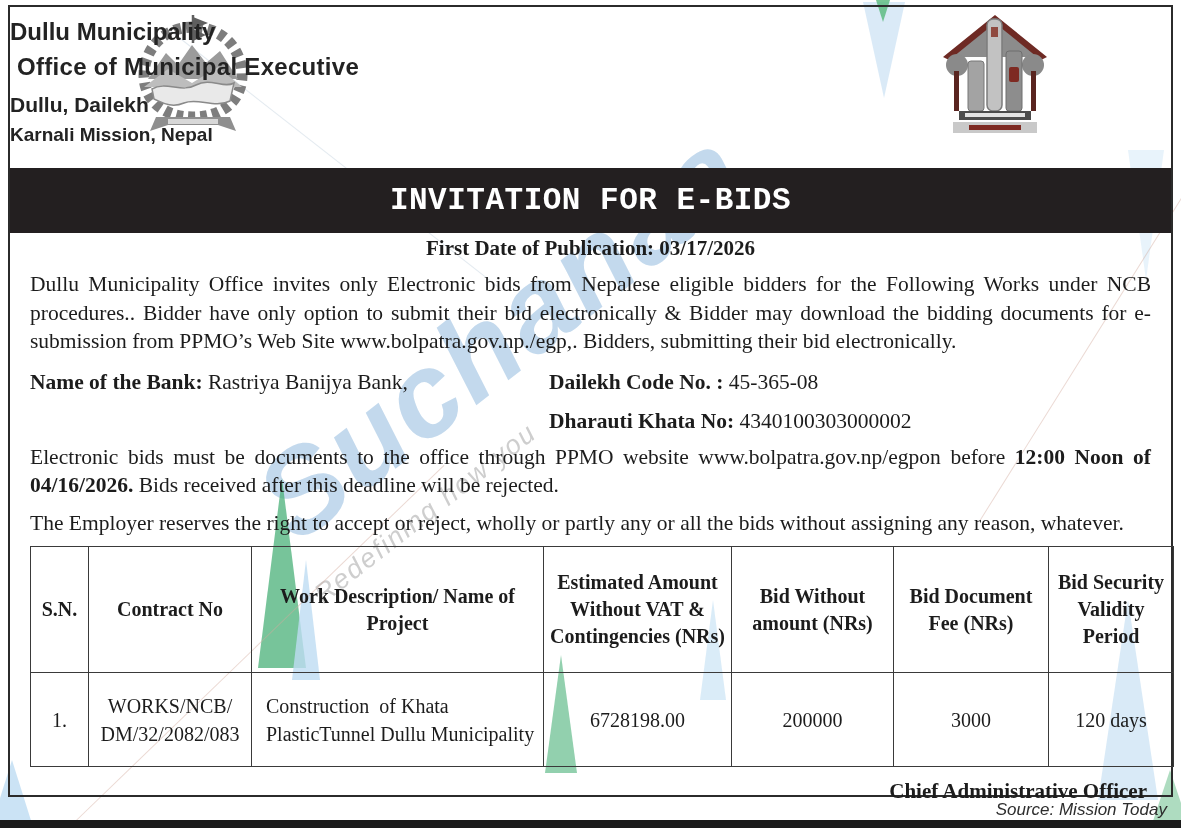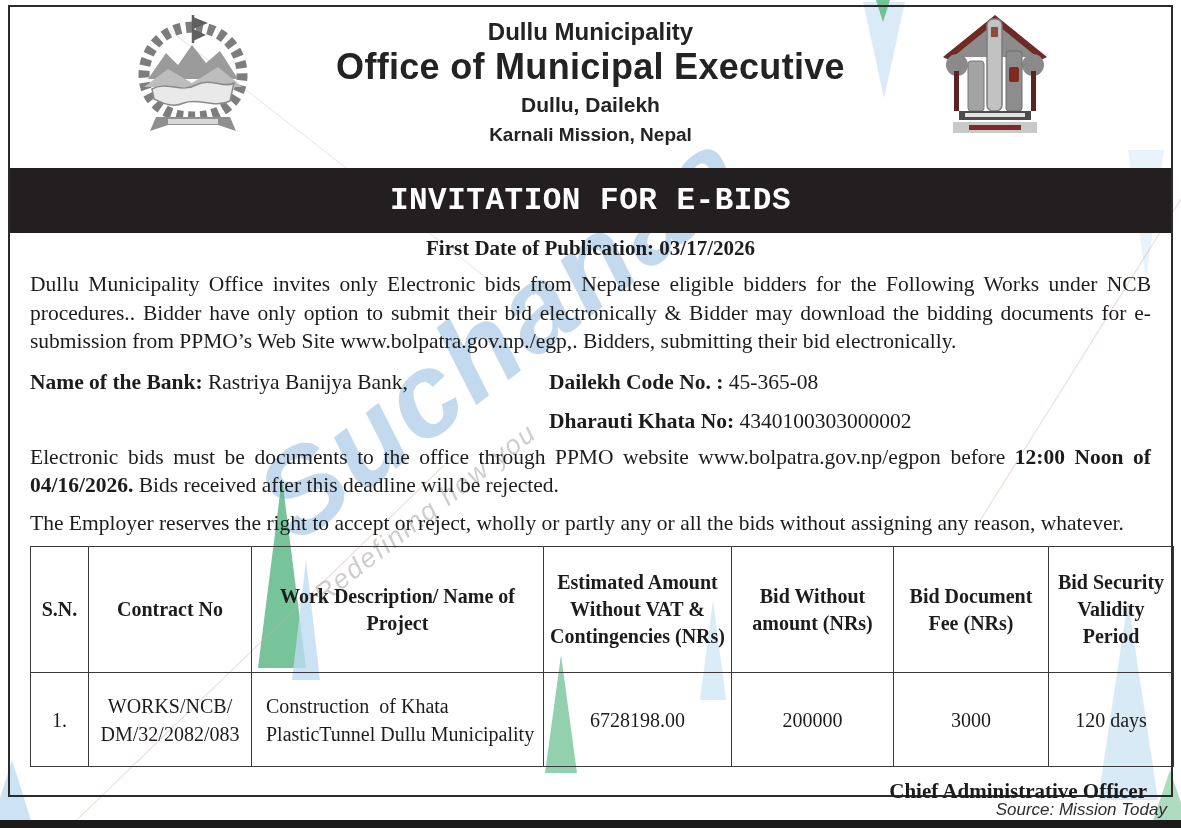--- a/index.html
+++ b/index.html
@@ -22,23 +22,23 @@
     font-size:27px; letter-spacing:2px; color:#c6c6c6; opacity:.85;
     transform:rotate(-38deg); transform-origin:left center; white-space:nowrap;
   }
   .tri { position:absolute; width:0; height:0; }
   .hairline { position:absolute; width:520px; height:1px; background:rgba(210,170,158,.45); transform-origin:left center; }
 
   
   .doc { position:absolute; left:8px; top:5px; width:1165px; height:792px; border:2px solid #2b2b2b; z-index:1; background:transparent; }
 
   .doc-header { position:relative; height:161px; }
-  .hdr-text { position:absolute; left:0; right:0; top:10px; text-align:center; font-family:"Liberation Sans", sans-serif; font-weight:bold; color:#232323; }
+  .hdr-text { position:absolute; left:0; right:0; top:10px; font-family:"Liberation Sans", sans-serif; font-weight:bold; color:#232323; }
   .hdr-muni { font-size:24px; line-height:30px; }
-  .hdr-office { font-size:36px; line-height:40px; letter-spacing:.3px; }
+  .hdr-office { font-size:24px; line-height:40px; letter-spacing:.3px;padding-left:7px; }
   .hdr-loc { font-size:21px; line-height:30px; margin-top:3px; }
   .hdr-prov { font-size:19px; line-height:26px; margin-top:2px; }
   .logo { position:absolute; }
   .logo-left { left:112px; top:6px; }
   .logo-right { left:925px; top:6px; }
 
   .banner { position:absolute; left:0; right:0; top:161px; height:65px; background:#231f20;
     display:flex; align-items:center; justify-content:center;
     font-family:Liberation Mono, monospace; font-weight:bold; font-size:31px; color:#fff; letter-spacing:.5px; }
 

